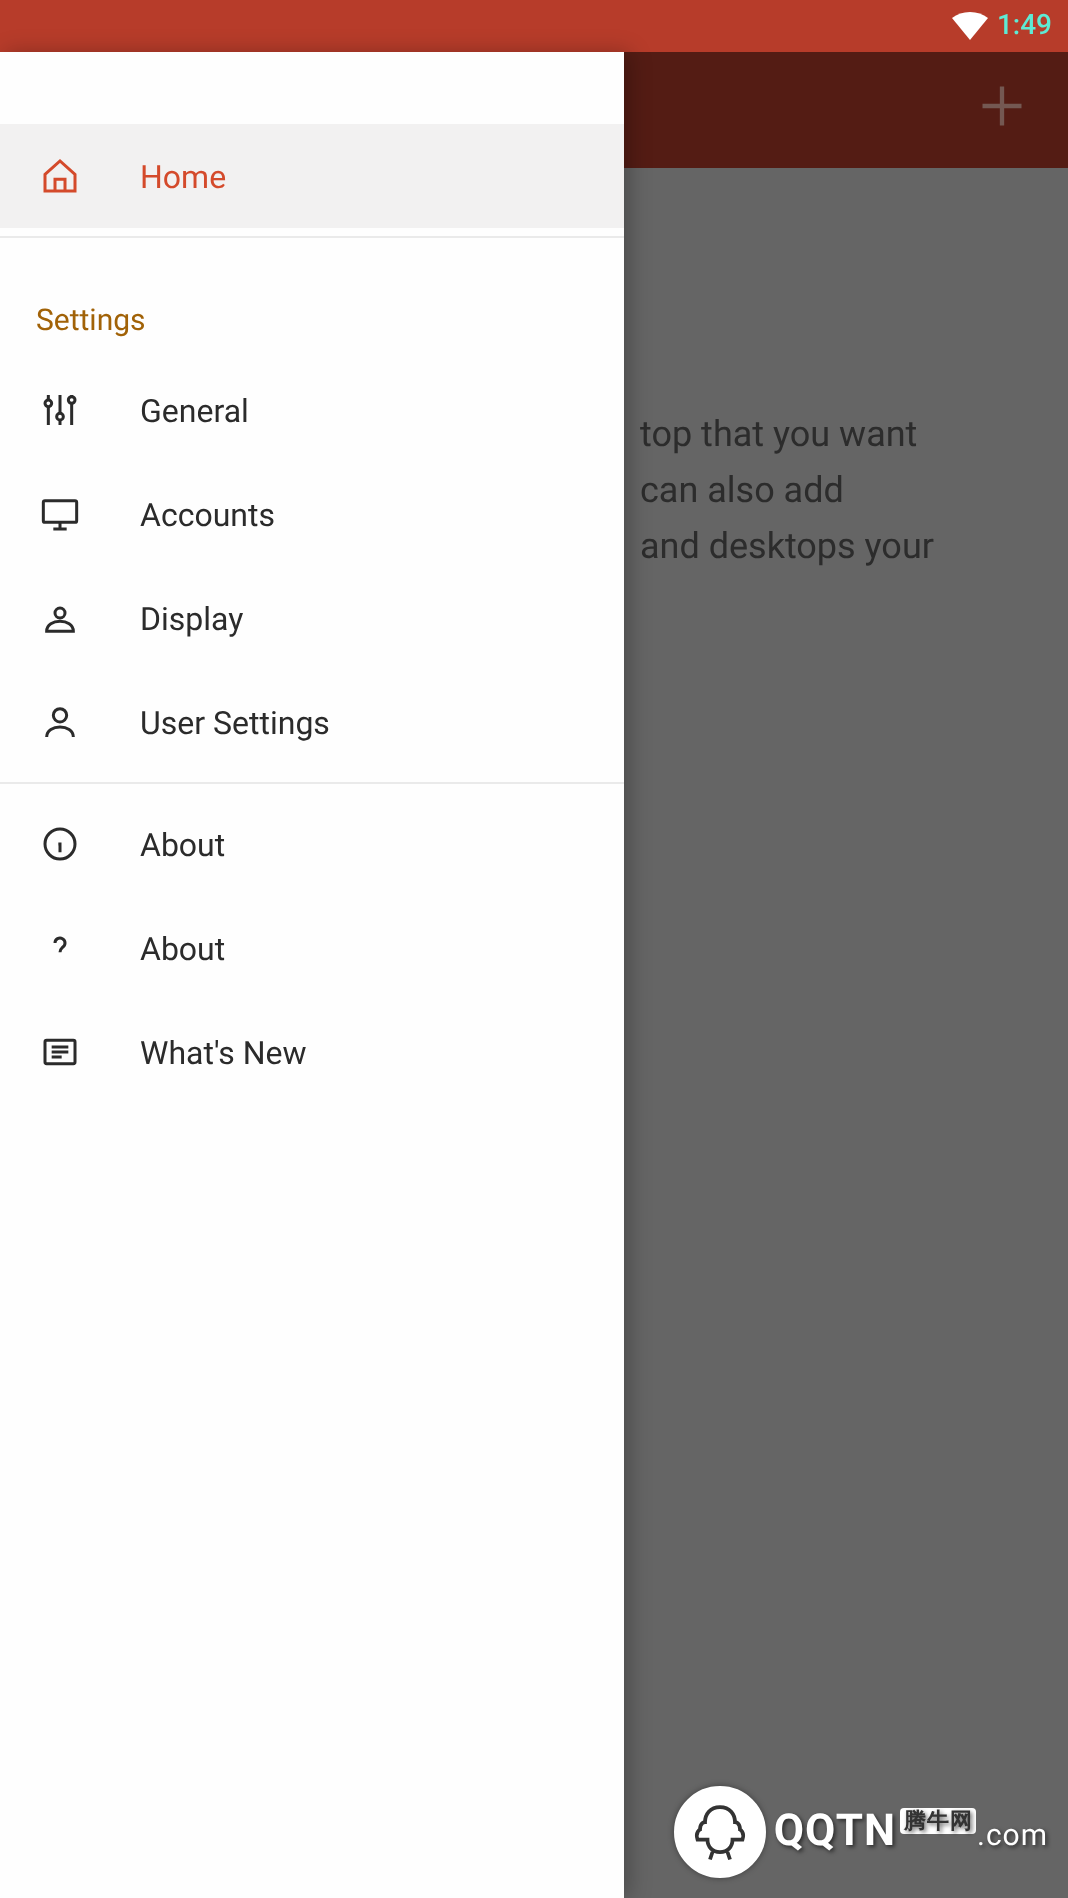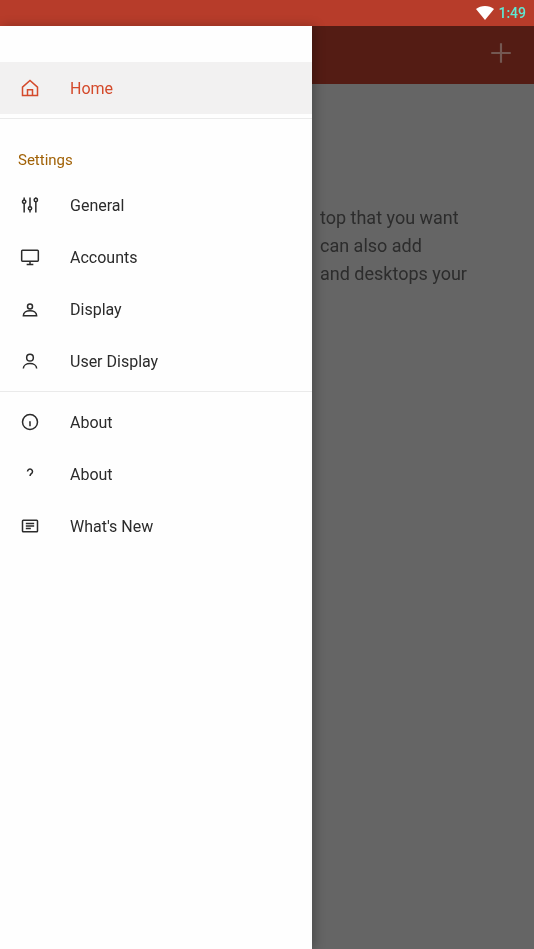--- a/index.html
+++ b/index.html
@@ -224,21 +224,21 @@
         <span class="menu-label">Display</span>
       </div>
 
       <div class="menu-item">
         <span class="menu-icon">
           <svg width="20" height="20" viewBox="0 0 24 24" fill="none" stroke="currentColor" stroke-width="1.8">
               <circle cx="12" cy="8" r="4"></circle>
               <path d="M4 21c0-4 4-6 8-6s8 2 8 6"></path>
             </svg>
         </span>
-        <span class="menu-label">User Display</span>
+        <span class="menu-label">User Settings</span>
       </div>
 
       <div class="divider"></div>
 
       <div class="menu-item">
         <span class="menu-icon">
           <svg width="20" height="20" viewBox="0 0 24 24" fill="none" stroke="currentColor" stroke-width="1.8">
               <circle cx="12" cy="12" r="9"></circle>
               <path d="M12 8h.01M11 12h1v5"></path>
             </svg>
@@ -261,14 +261,24 @@
               <rect x="3" y="5" width="18" height="14" rx="1"></rect>
               <path d="M7 9h10M7 12h10M7 15h6"></path>
             </svg>
         </span>
         <span class="menu-label">What's New</span>
       </div>
 
     </div>
   </div>
 
+  <div class="watermark">
+    <div class="wm-badge">
+      <svg width="30" height="30" viewBox="0 0 24 24">
+          <path d="M12 2 C8 2 6 5 6 8 C6 8 4 8 4 11 C4 11 2 12 3 15 L7 15 C7 18 9 20 12 20 C15 20 17 18 17 15 L21 15 C22 12 20 11 20 11 C20 8 18 8 18 8 C18 5 16 2 12 2 Z M9 20 L8 23 M15 20 L16 23" fill="none" stroke="#333" stroke-width="1.5"></path>
+        </svg>
+    </div>
+    <span class="wm-text">
+      <span>QQTN</span><span class="wm-sub">腾牛网</span><span class="wm-dom">.com</span>
+    </span>
+  </div>
 
 </div>
 
 </body></html>

